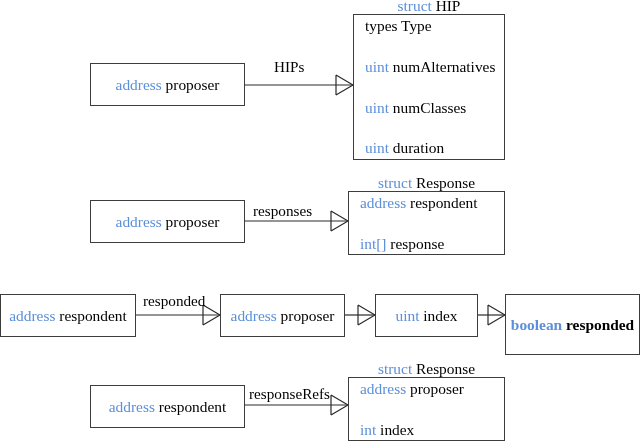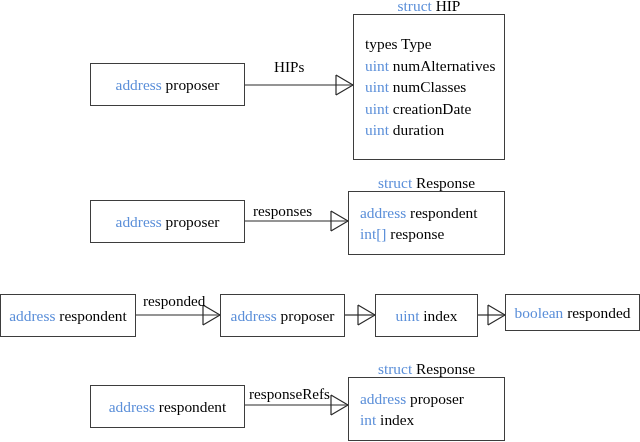--- a/index.html
+++ b/index.html
@@ -25,21 +25,21 @@
     background: #ffffff;
     display: flex;
     flex-direction: column;
     justify-content: center;
   }
   .box.single {
     align-items: center;
   }
   .box.listed {
     padding-left: 11px;
-    justify-content: center;
+    justify-content: space-between;
   }
   .field {
     font-size: 15.4px;
     line-height: 21.5px;
     white-space: nowrap;
   }
   .box.single .field {
     line-height: normal;
   }
   .kw {
@@ -113,24 +113,20 @@
     <div class="field">
       <span class="kw">uint</span>
       <span class="nm">numAlternatives</span>
     </div>
     <div class="field">
       <span class="kw">uint</span>
       <span class="nm">numClasses</span>
     </div>
     <div class="field">
       <span class="kw">uint</span>
-      <span class="nm">creationDate</span>
-    </div>
-    <div class="field">
-      <span class="kw">uint</span>
       <span class="nm">duration</span>
     </div>
   </div>
 
   <div class="box single" style="left:90px; top:63px; width:155px; height:43px;">
     <div class="field">
       <span class="kw">address</span>
       <span class="nm">proposer</span>
     </div>
   </div>
@@ -178,21 +174,21 @@
     </div>
   </div>
 
   <div class="box single" style="left:375px; top:294px; width:103px; height:43px;">
     <div class="field">
       <span class="kw">uint</span>
       <span class="nm">index</span>
     </div>
   </div>
 
-  <div class="box single" style="left:505px; top:294px; width:135px; height:37px;">
+  <div class="box single" style="left:505px; top:294px; width:135px; height:61px;font-weight:bold;">
     <div class="field">
       <span class="kw">boolean</span>
       <span class="nm">responded</span>
     </div>
   </div>
 
   <div class="struct-title" style="left:348px; top:360px; width:157px;">
     <span class="kw">struct</span>
     <span class="nm">Response</span>
   </div>

